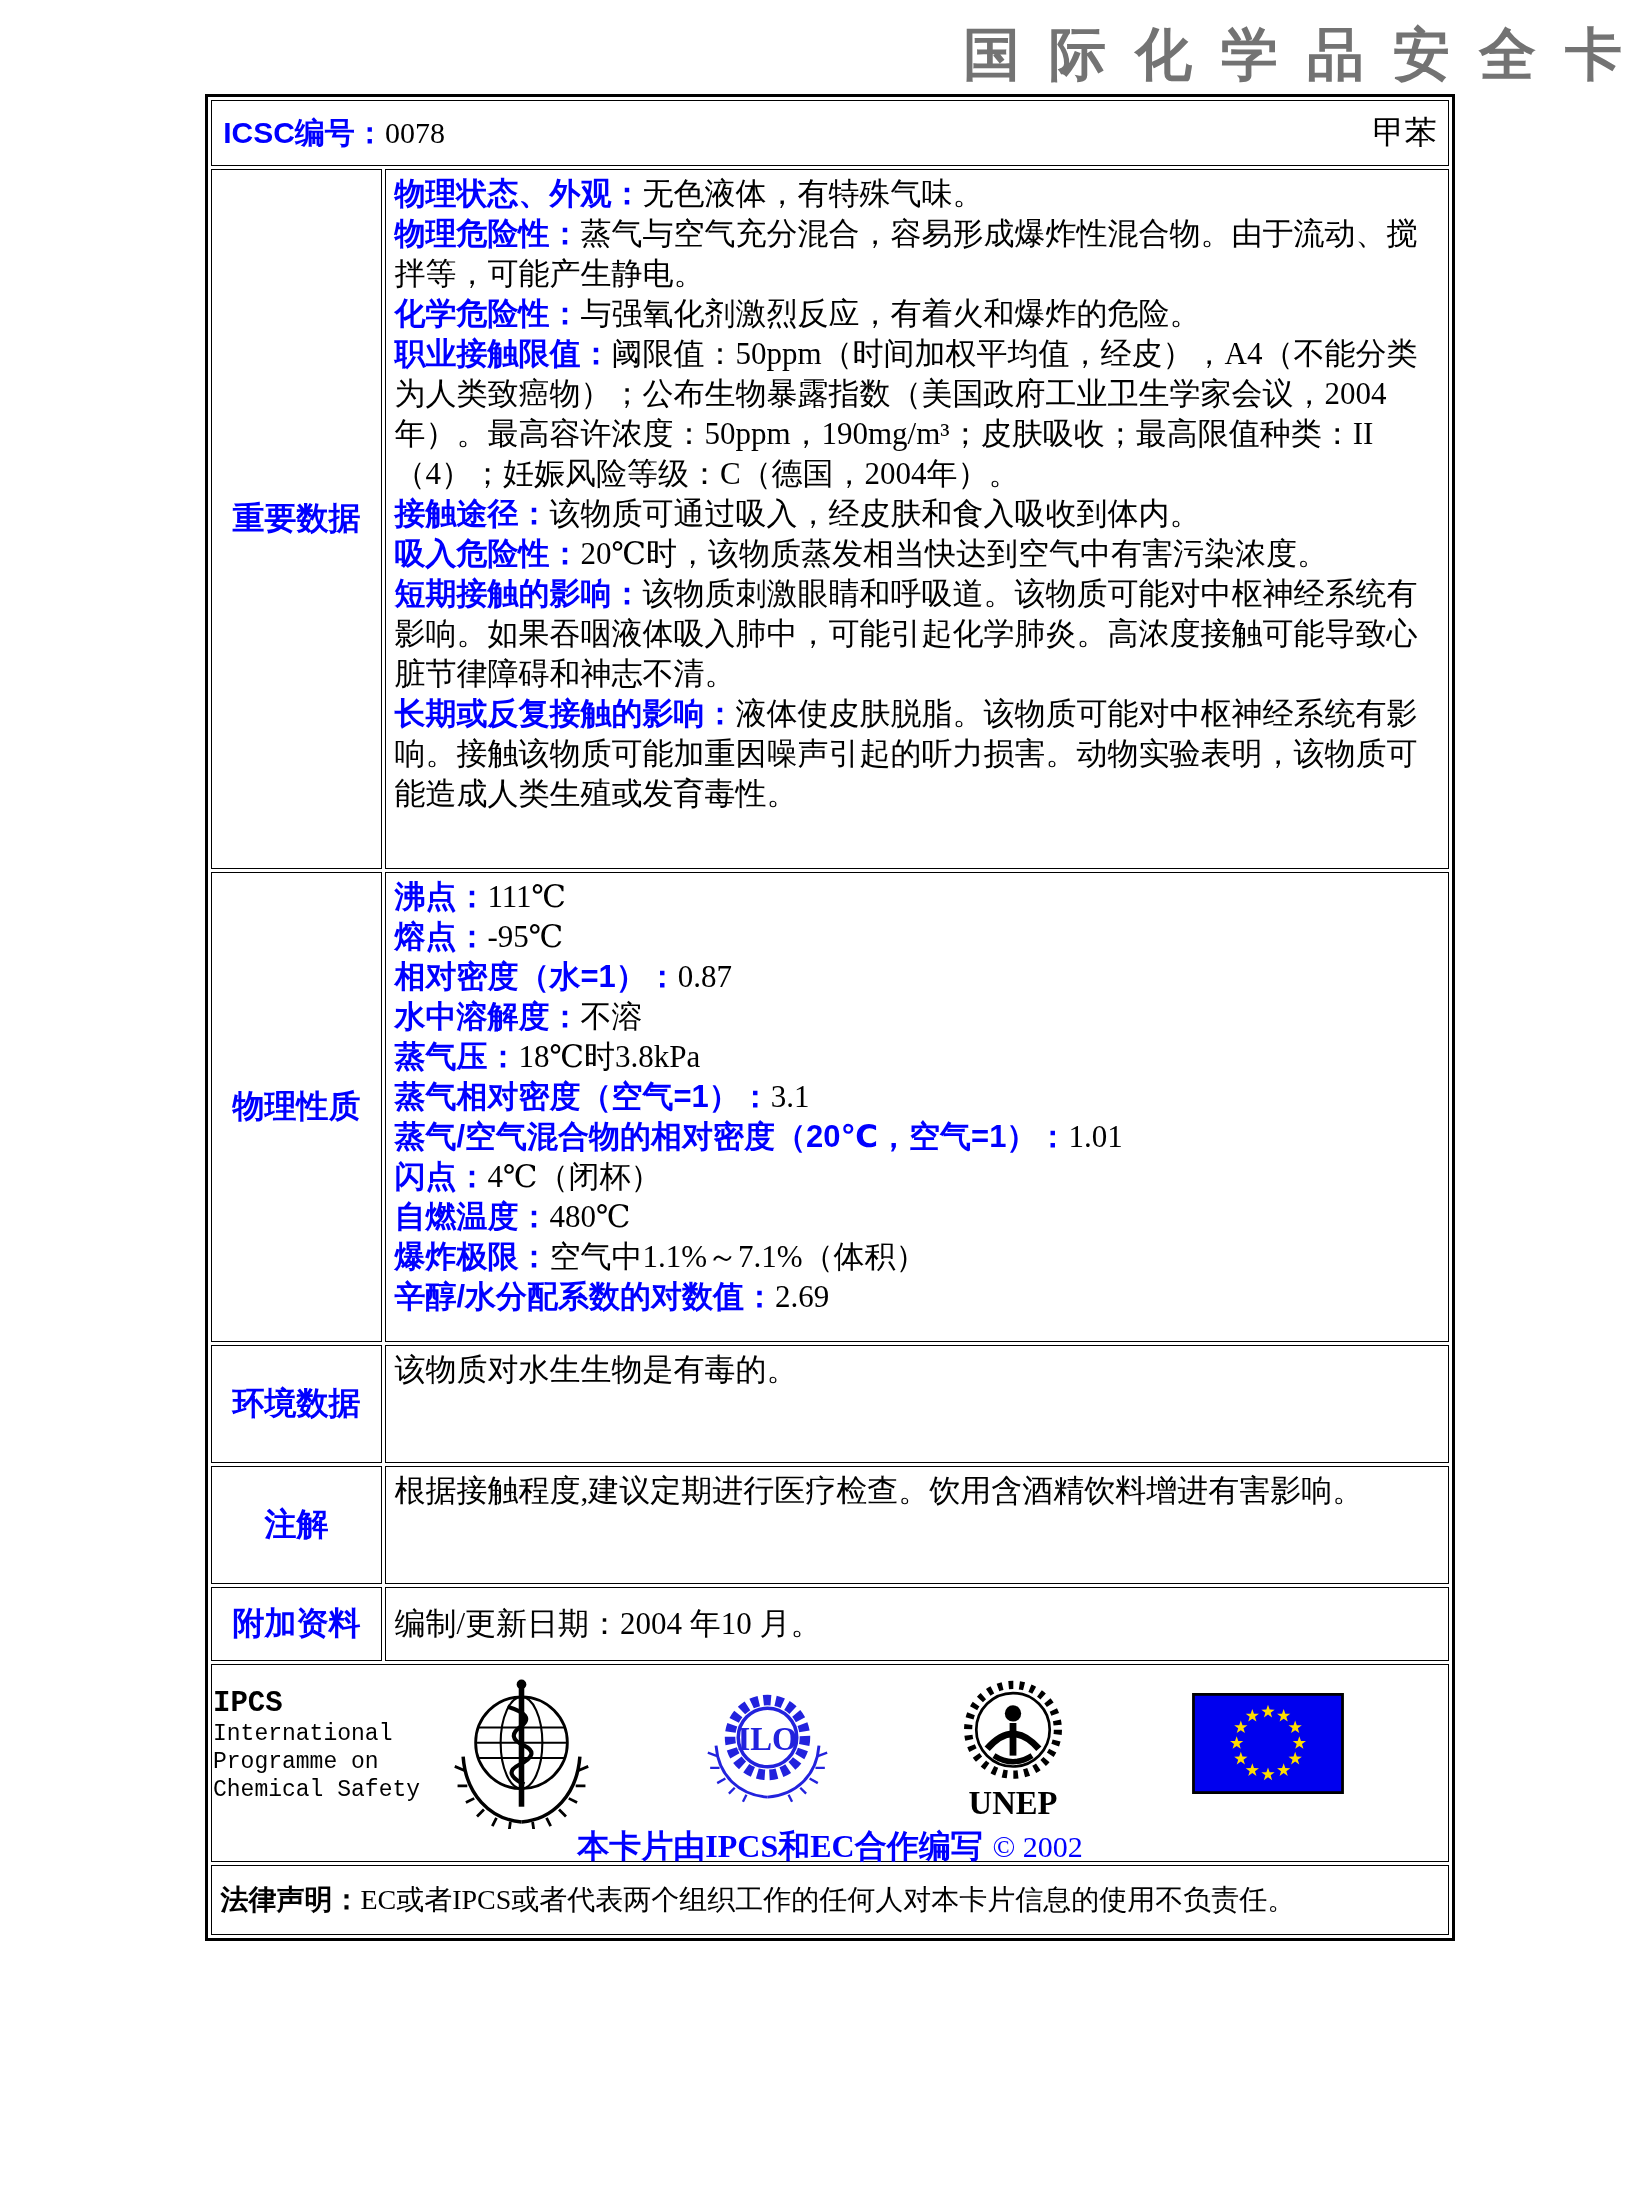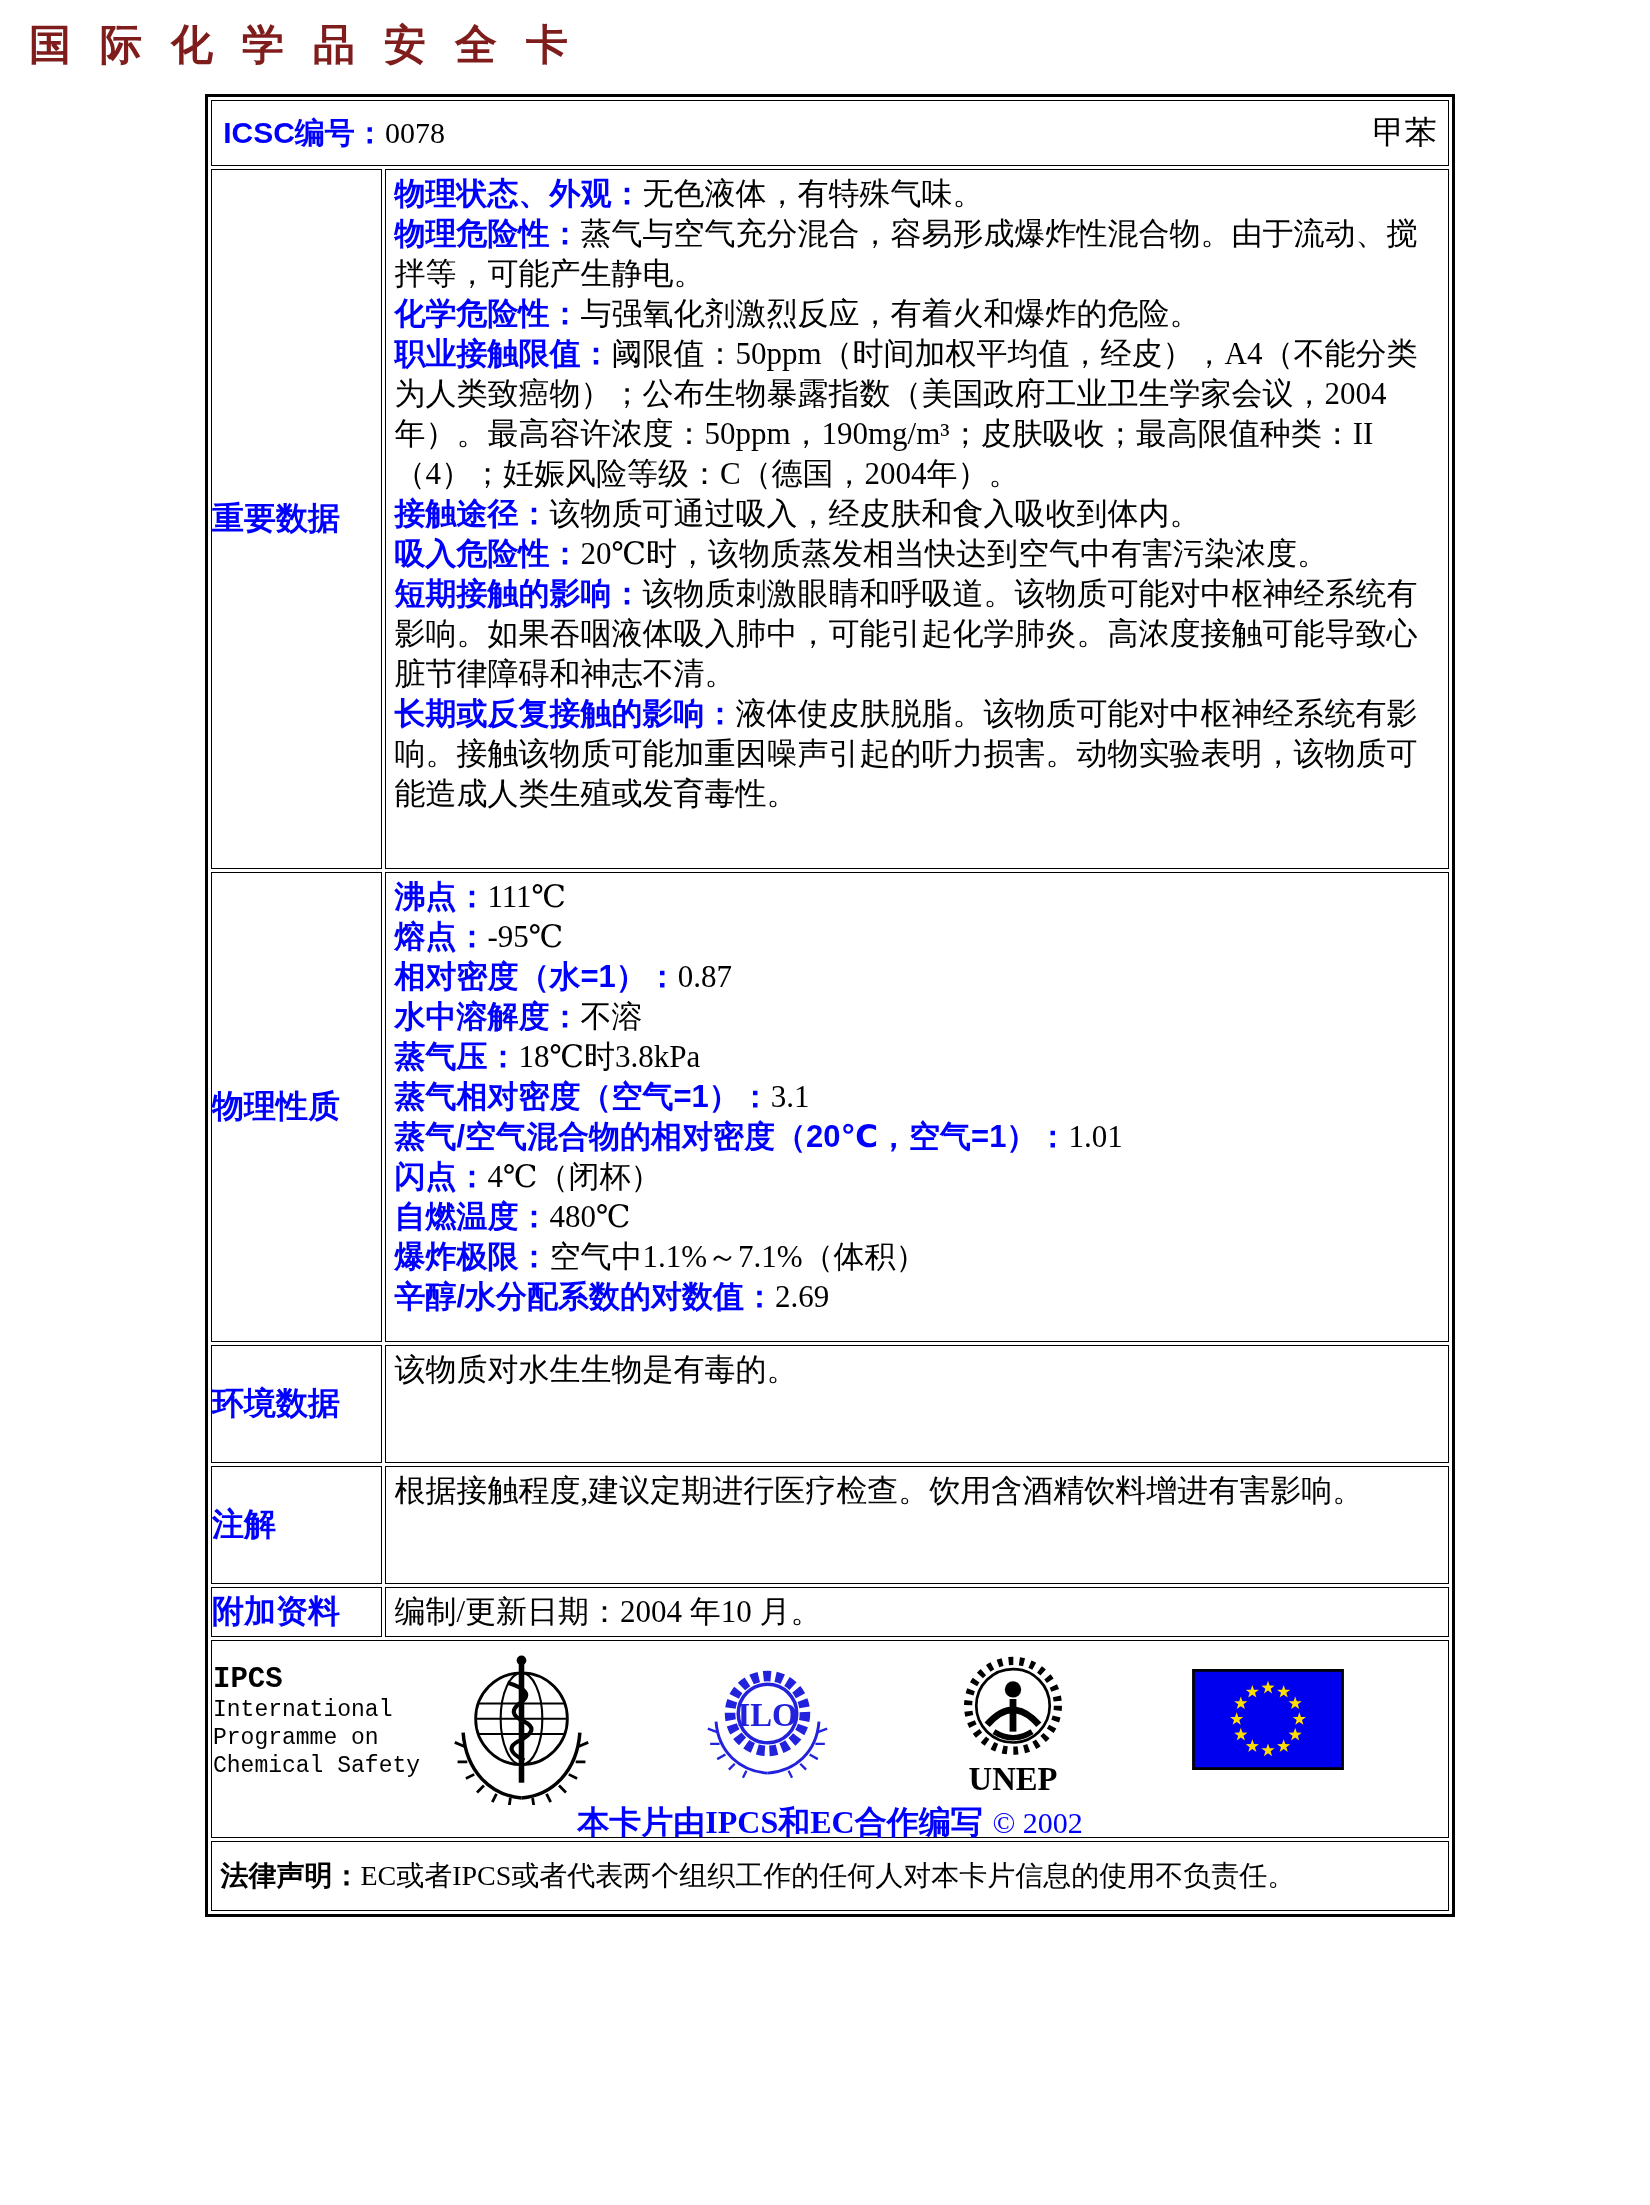--- a/index.html
+++ b/index.html
@@ -3,40 +3,40 @@
 <meta charset="utf-8">
 <style>
   * { box-sizing: border-box; }
   html,body { margin:0; padding:0; }
   body {
     width: 1651px; height: 2205px; background:#ffffff; position:relative;
     font-family: "Liberation Serif", "DejaVu Serif", serif; color:#000;
   }
   .title {
     position:absolute; top:16.7px; left:0; width:100%;
-    text-align:left; color:#7f1d1d; font-weight:bold;
-    font-size:42px; letter-spacing:29px; text-indent:29px;
+    text-align:right; color:#737373; font-weight:bold;
+    font-size:57px; letter-spacing:29px; text-indent:29px;
     font-family:"Liberation Sans","DejaVu Sans",sans-serif;
   }
   table.card {
     position:absolute; left:205px; top:86px; width:1250px;
     border:3.5px solid #000; border-collapse:separate; border-spacing:3.5px;
     table-layout:fixed; background:#fff;margin-top:8px;
   }
   col.c1 { width:171px; }
   td { border:1.4px solid #000; padding:4.2px 8.4px; vertical-align:top; background:#fff; }
   tr.r1 td { height:66px; }
   tr.r2 td { height:700px; }
   tr.r3 td { height:470px; }
   tr.r4 td { height:118px; }
   tr.r5 td { height:118px; }
   tr.r6 td { height:45px; vertical-align:middle; }
   tr.r7 td { height:198px; }
   tr.r8 td { height:70px; vertical-align:middle; }
-  td.lblcell { vertical-align:middle; padding:0; }
+  td.lblcell { text-align:center; vertical-align:middle; padding:14px; }
   .seclabel {
     color:#0000ff; font-weight:bold; font-size:32px;
     font-family:"Liberation Sans","DejaVu Sans",sans-serif;
   }
   .hdr {
     display:flex; justify-content:space-between; align-items:center;
     height:100%; font-size:30px; padding:0 2.8px;
   }
   .blbl {
     color:#0000ff; font-weight:bold;

